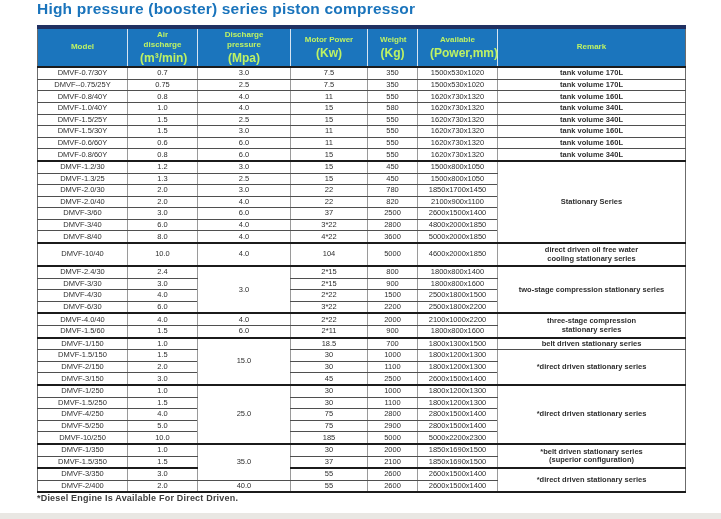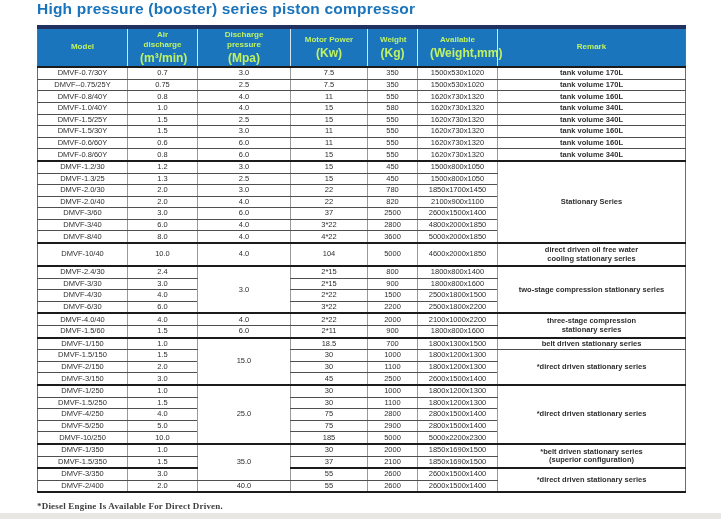--- a/index.html
+++ b/index.html
@@ -58,26 +58,25 @@
     height: 10.6px;
     padding: 0 2px;
     line-height: 1.1;
     overflow: hidden;
   }
   tbody td:first-child { border-left: none; }
   tbody tr.tall td { height: 21px; }
   td.gb { border-bottom: 2px solid #1b1b1b; }
   td.c-remark { white-space: pre-line; font-weight: bold; }
   .footnote {
-    margin-top: 8px;
+    margin-top: 0;
     font-size: 9px;
     font-weight: bold;
     color: #3d3d3d;
     letter-spacing: 0.2px;
-    font-family: Liberation Serif, serif;
   }
   .bottom-edge {
     position: absolute;
     left: 0; bottom: 0;
     width: 721px; height: 6px;
     background: #e9e7e3;
   }
 </style>
 </head>
 <body>
@@ -113,21 +112,21 @@
           <th>
             <span class="th-label">Motor Power</span>
             <span class="th-sub">(Kw)</span>
           </th>
           <th>
             <span class="th-label">Weight</span>
             <span class="th-sub">(Kg)</span>
           </th>
           <th>
             <span class="th-label">Available</span>
-            <span class="th-sub">(Weight,mm)</span>
+            <span class="th-sub">(Power,mm)</span>
           </th>
           <th>
             <span class="th-label">Remark</span>
 
           </th>
         </tr>
       </thead>
       <tbody id="tbody">
           <tr>
             <td class="c-model">DMVF-0.7/30Y</td>

